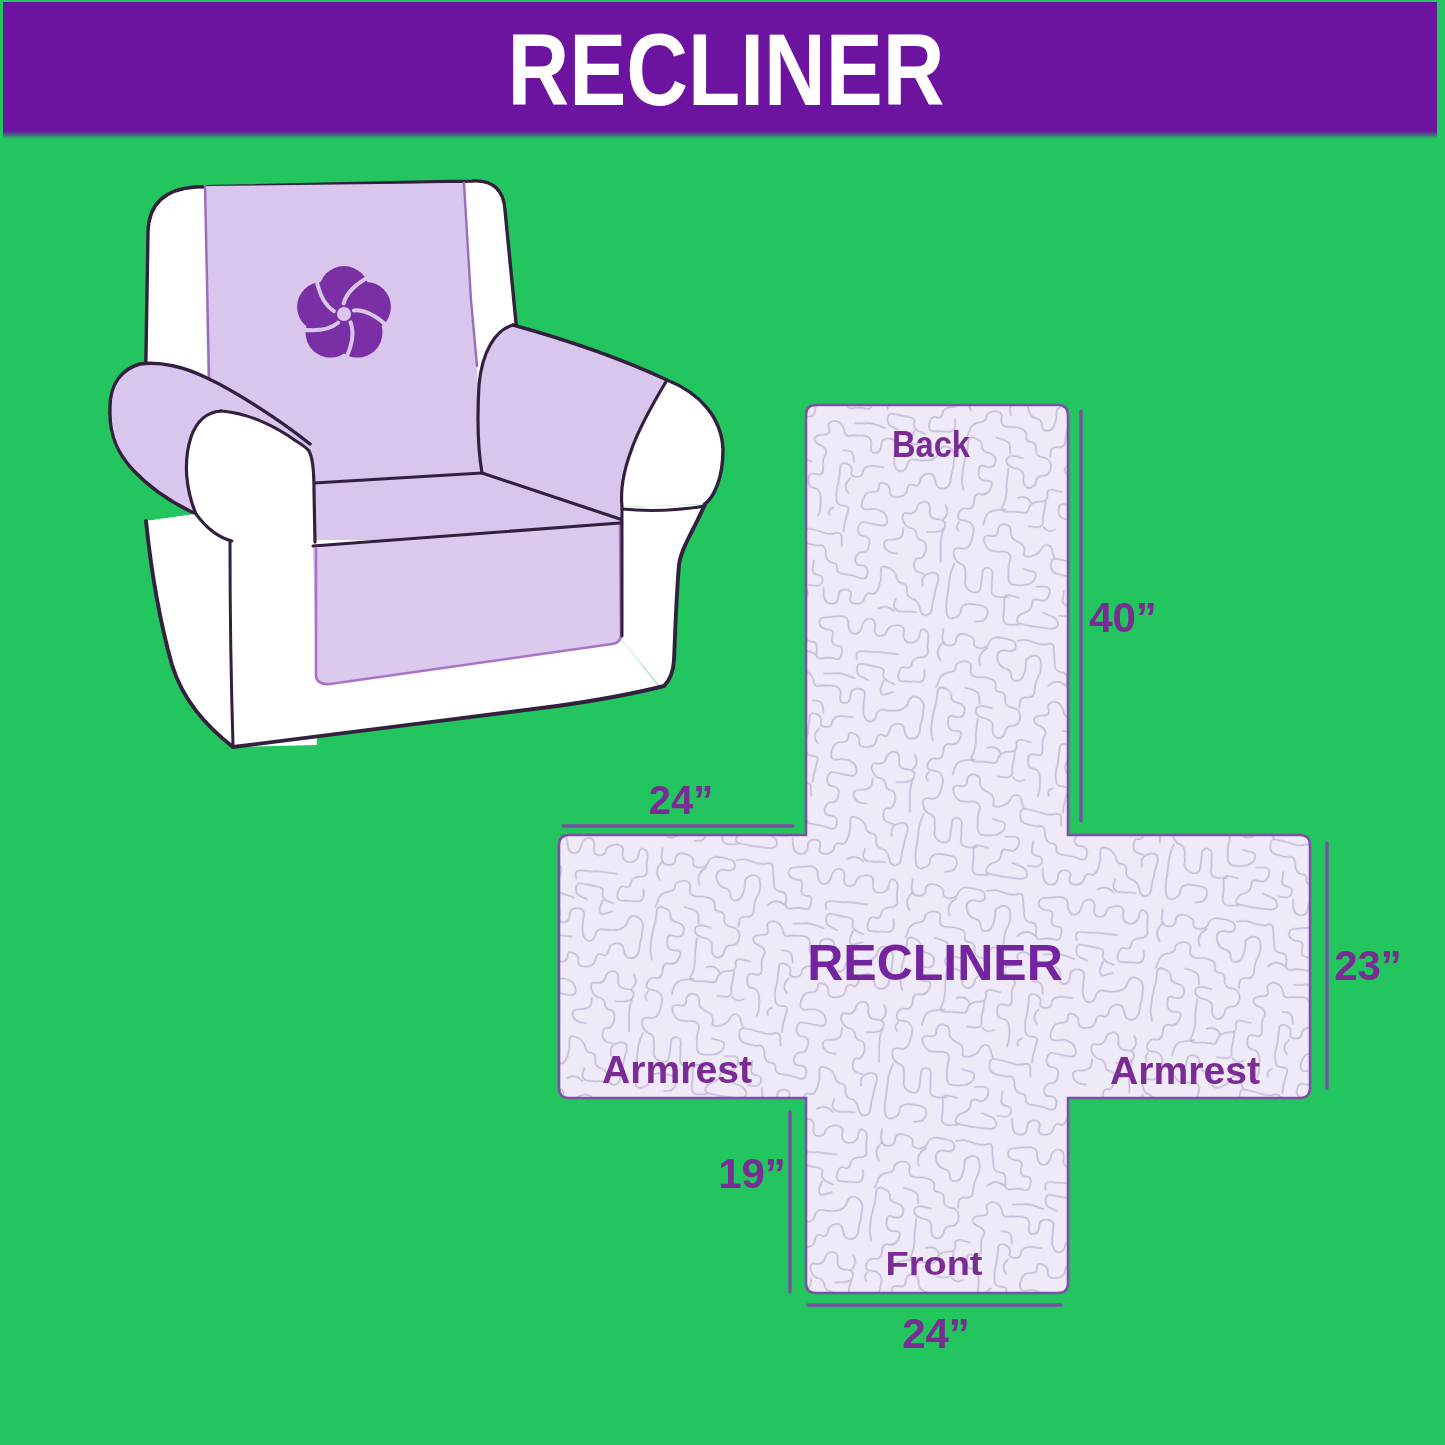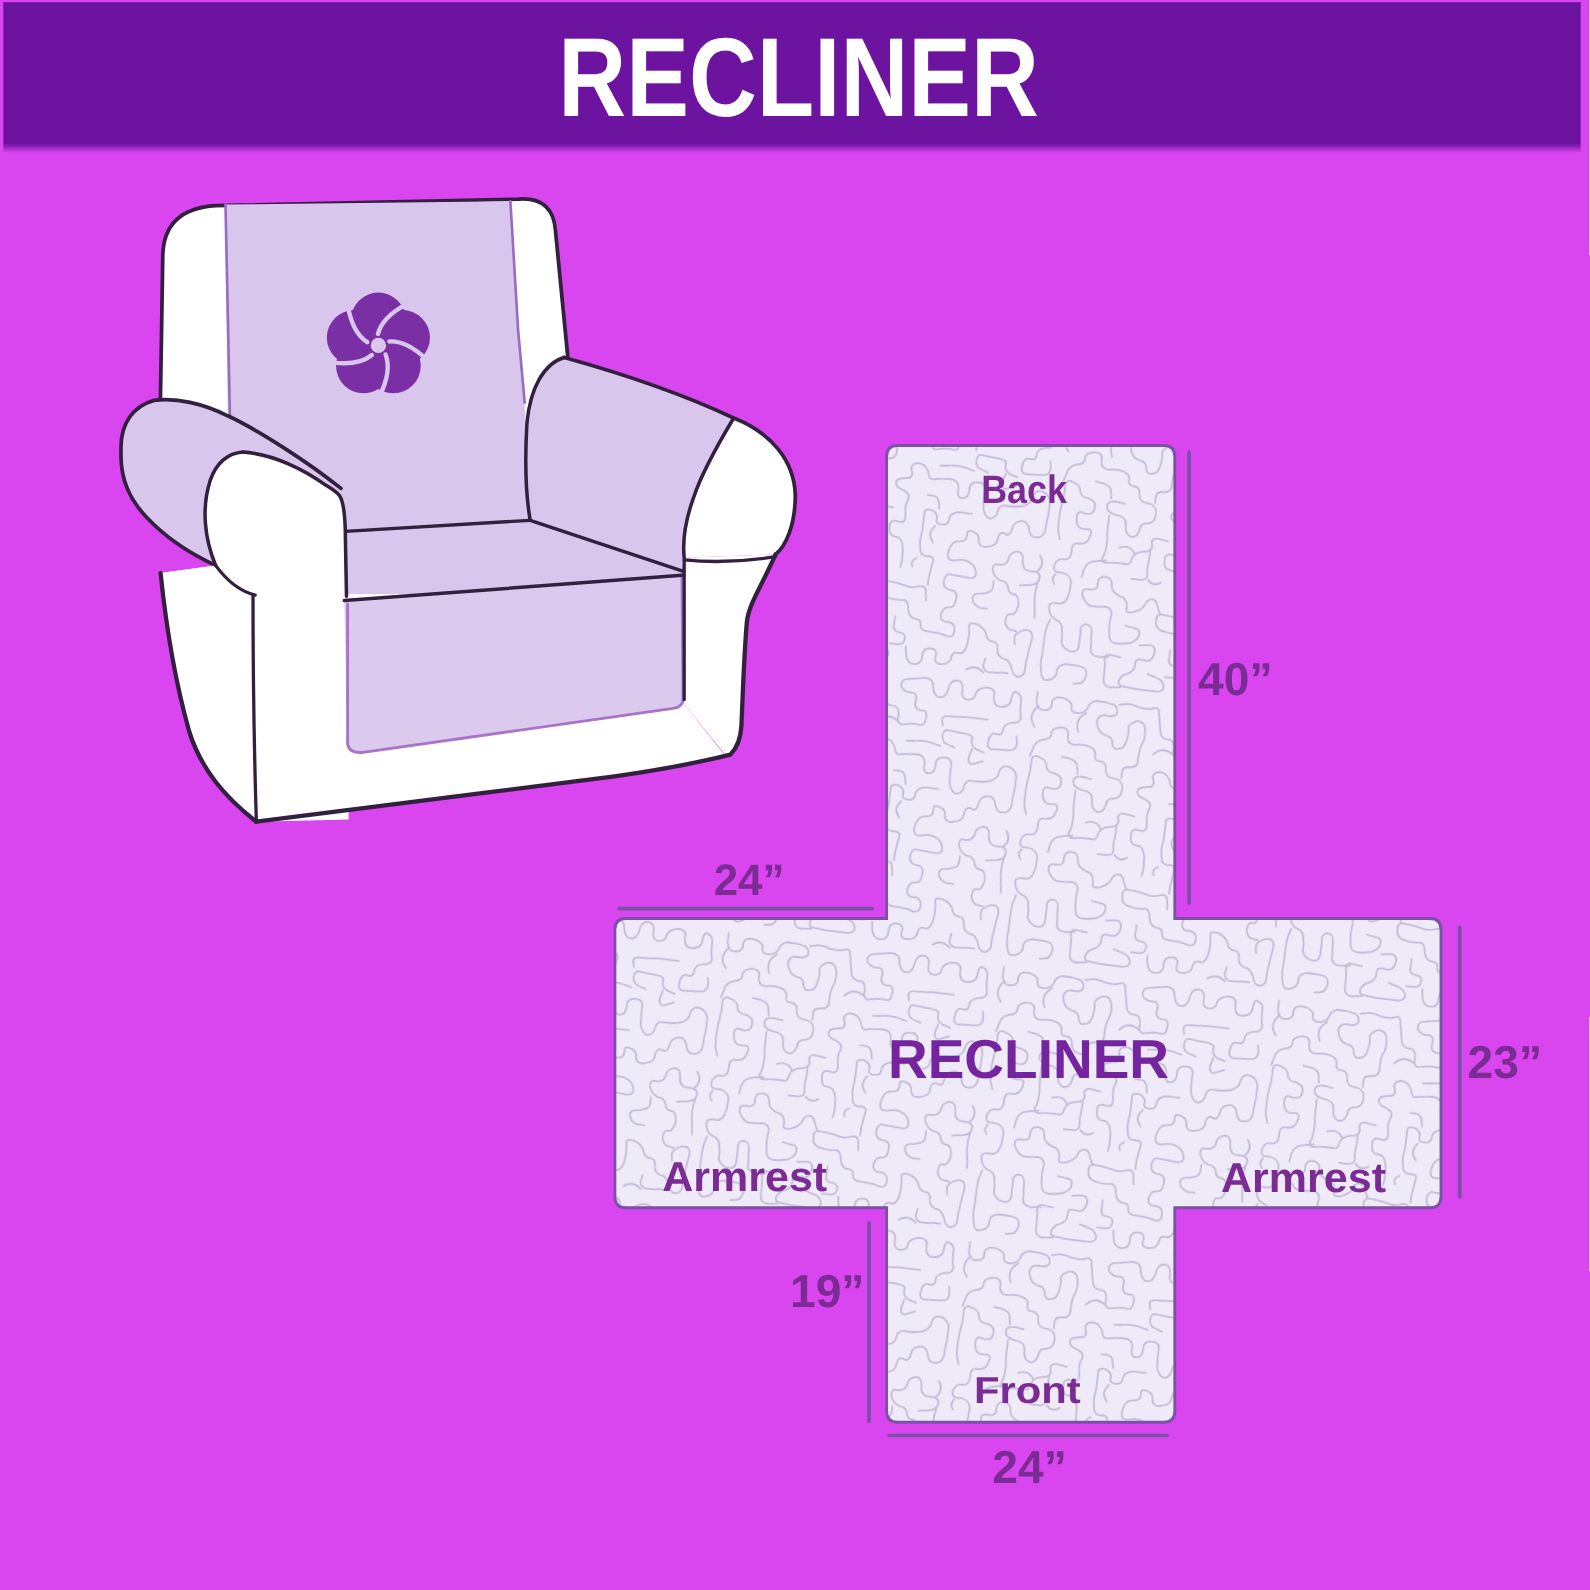--- a/index.html
+++ b/index.html
@@ -1,16 +1,16 @@
 <!DOCTYPE html>
 <html><head>
 <meta charset="utf-8">
 <style>
   html,body { margin:0; padding:0; background:#ffffff; }
-  #page { position:relative; width:1445px; height:1445px; background:#d946ef;
+  #page { position:relative; width:1445px; height:1445px; background:#22c55e;
           font-family:"Liberation Sans", sans-serif; overflow:hidden; }
   svg { display:block; }
 </style>
 </head>
 <body>
 <div id="page">
 <svg width="1445" height="1445" viewBox="0 0 1445 1445">
   <defs>
     <pattern id="tex" width="252" height="252" patternUnits="userSpaceOnUse" patternTransform="rotate(7)">
       <rect width="252" height="252" fill="#efeaf7"></rect>

